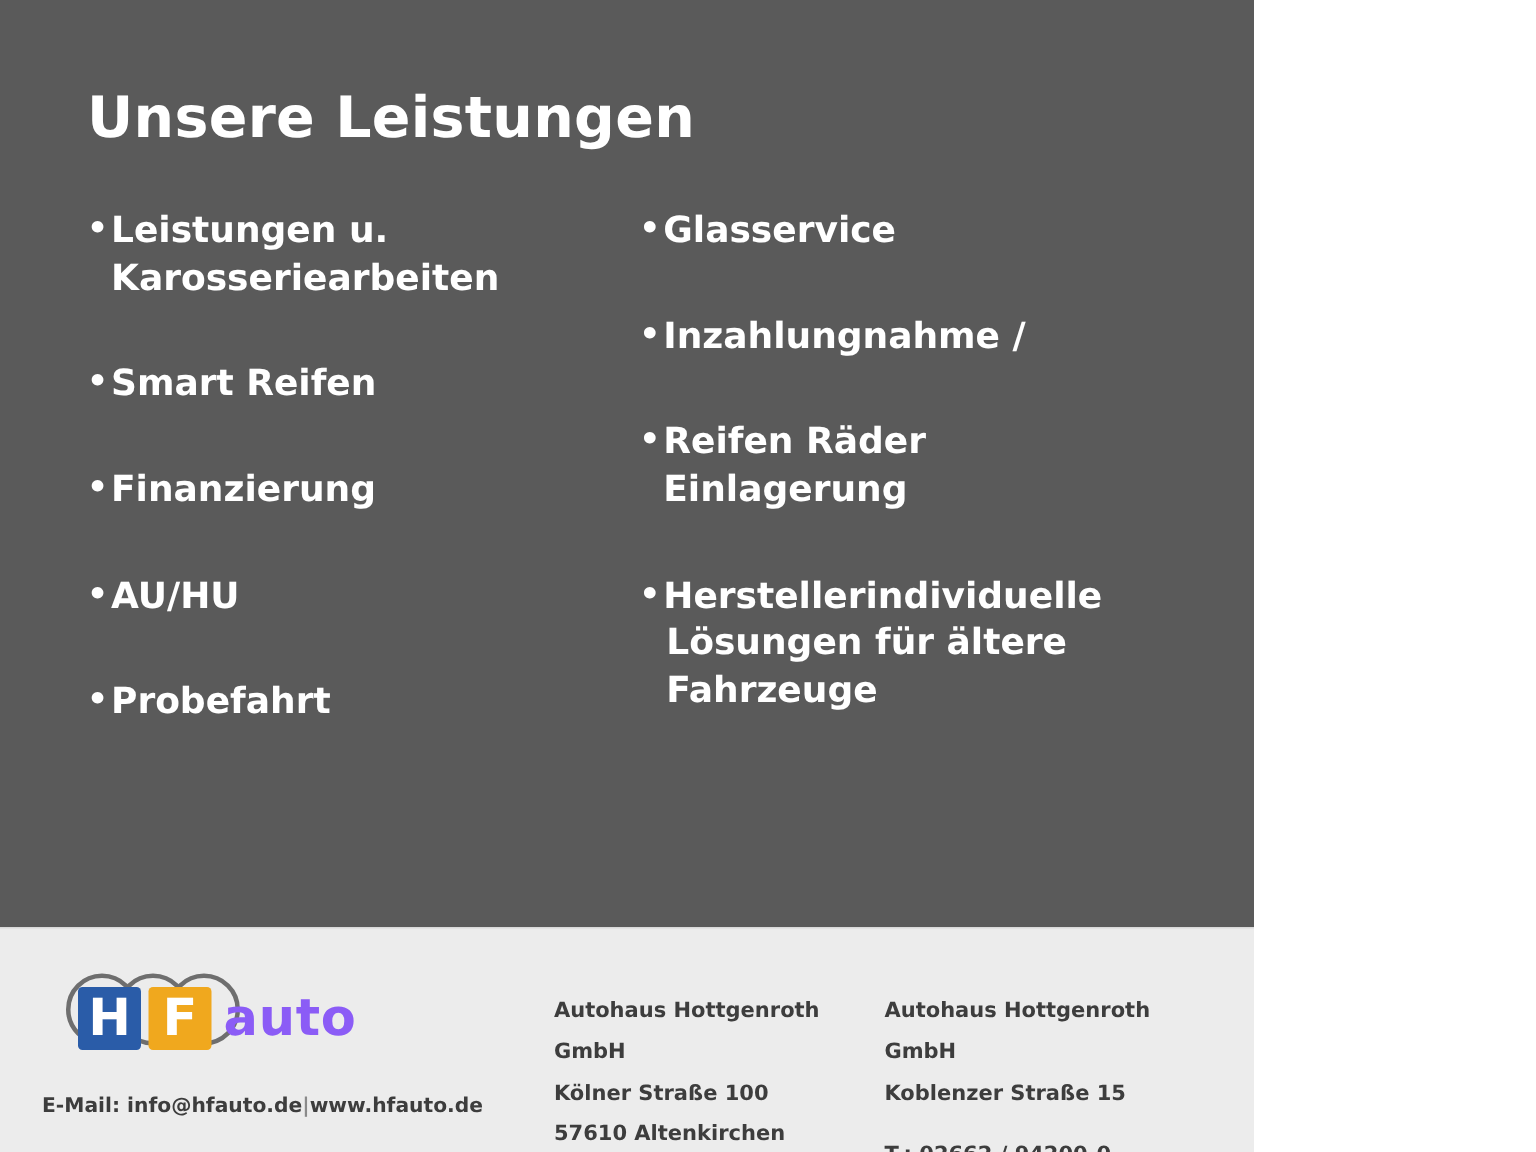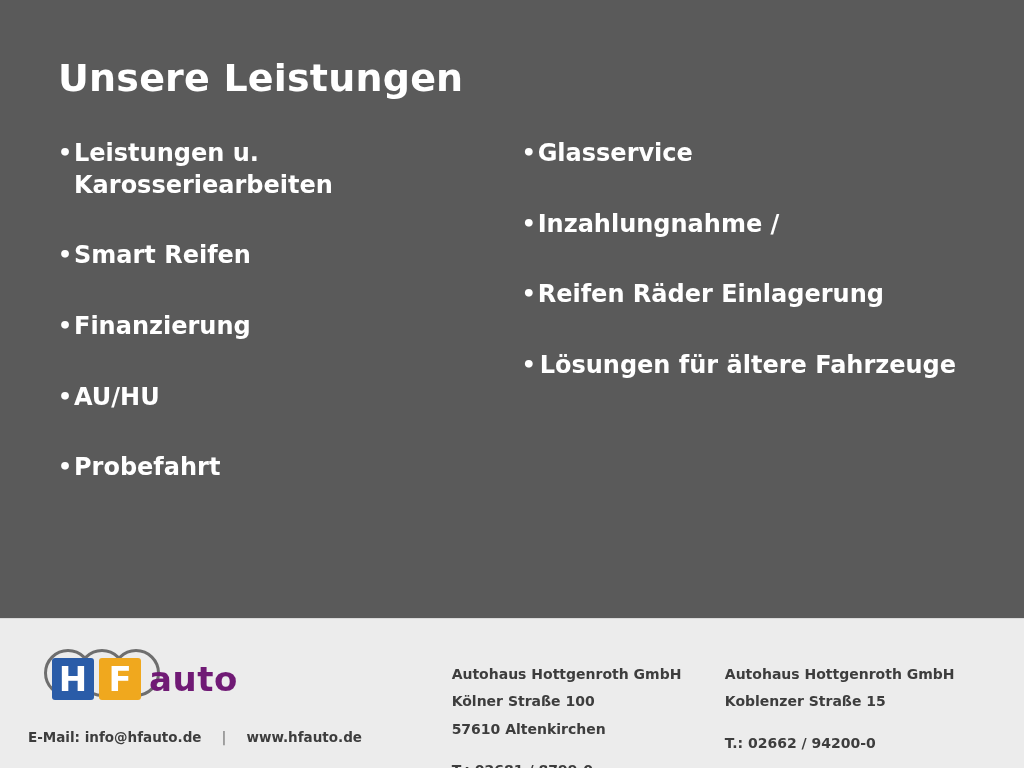--- a/index.html
+++ b/index.html
@@ -7,21 +7,21 @@
     width: 1024px;
     height: 768px;
     overflow: hidden;
     font-family: "DejaVu Sans", sans-serif;
   }
   body {
     background: #ffffff;
   }
   .slide {
     position: relative;
-    width: 1024px;
+    width: 836px;
     height: 768px;
     background: #5a5a5a;
     display: flex;
     flex-direction: column;
   }
   .content {
     flex: 1 1 auto;
     position: relative;
     padding: 50px 58px 0 58px;
   }
@@ -130,33 +130,33 @@
     font-weight: bold;
     color: #ffffff;
     font-family: "DejaVu Sans", sans-serif;
   }
   .sq-h { background: #2a5ca8; }
   .sq-f { background: #f0a81e; margin-left: 5px; }
   .auto-word {
     margin-left: 8px;
     font-size: 34px;
     font-weight: bold;
-    color: #701a75;
+    color: #8b5cf6;
     letter-spacing: 0.5px;
   }
   .contactline {
     margin-top: 18px;
     margin-left: 2px;
     font-size: 13.5px;
     font-weight: bold;
     color: #3d3d3d;
     display: flex;
     flex-direction: row;
     align-items: center;
-    gap: 20px;
+    gap: 0;
   }
   .sep { color: #8a8a8a; }
   .addr {
     width: 276px;
     padding-top: 24px;
     font-size: 14px;
     font-weight: bold;
     color: #3d3d3d;
     line-height: 1.95;
   }
@@ -216,20 +216,21 @@
         </div>
 
         <div class="bullet">
           <span class="dot">•</span>
           <span class="btext">Reifen Räder Einlagerung</span>
         </div>
 
         <div class="bullet">
           <span class="dot">•</span>
           <span class="btext">
+            <span>Herstellerindividuelle</span>
             <span class="line2">Lösungen für ältere Fahrzeuge</span>
           </span>
         </div>
 
       </div>
 
     </div>
   </div>
 
   <div class="footer">

